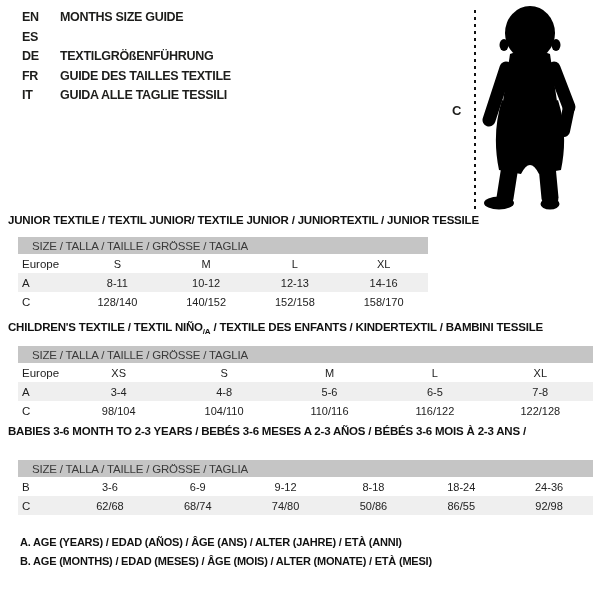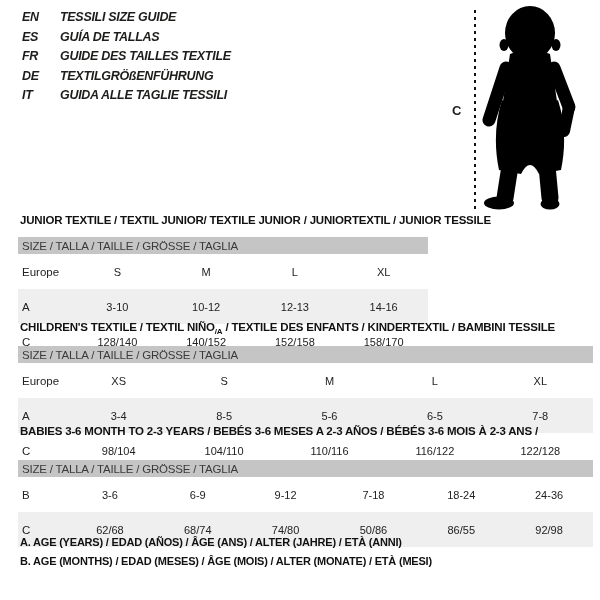--- a/index.html
+++ b/index.html
@@ -5,87 +5,86 @@
   * { margin:0; padding:0; box-sizing:border-box; }
   html,body { width:600px; height:600px; }
   body {
     position:relative;
     background:#ffffff;
     font-family:"Liberation Sans", sans-serif;
     color:#1d1d1b;
     overflow:hidden;
   }
   
-  .lang-block { position:absolute; left:22px; top:8px;font-style:italic; }
+  .lang-block { position:absolute; left:22px; top:8px; }
   .lang-row { display:flex; line-height:19.6px; }
   .lang-code {
     width:38px; font-size:12.5px; font-weight:bold; letter-spacing:-0.3px;
   }
   .lang-label { font-size:12.5px; font-weight:bold; letter-spacing:-0.3px; }
 
   
   .height-marker {
     position:absolute; left:452px; top:103px;
     font-size:13px; font-weight:bold;
   }
   .dashed-line {
     position:absolute; left:474px; top:10px; width:2px; height:200px;
     background:repeating-linear-gradient(to bottom, #111 0 3px, transparent 3px 7px);
   }
   .baby-svg { position:absolute; left:482px; top:4px; }
 
   
   .sec-title {
-    position:absolute; left:20px;
+    position:absolute; left:8px;
     font-size:11.5px; font-weight:bold; letter-spacing:-0.2px;
     color:#111; white-space:nowrap;
   }
   .sec-title .sub { font-size:8px; vertical-align:sub; }
 
   
   .size-table { position:absolute; left:18px; }
   .size-bar {
     background:#c5c5c5; height:17px;
-    display:flex; align-items:center; padding-left:4px;
+    display:flex; align-items:center; padding-left:14px;
     font-size:11.5px; color:#3a3a3a; letter-spacing:-0.2px;
   }
-  .trow { display:grid; height:35px; align-items:center; font-size:11px; color:#222; }
+  .trow { display:grid; height:19px; align-items:center; font-size:11px; color:#222; }
   .trow.stripe { background:#efefef; }
   .t1 .trow { grid-template-columns:55px repeat(4,1fr); }
   .t2 .trow { grid-template-columns:48px repeat(5,1fr); }
   .t3 .trow { grid-template-columns:48px repeat(6,1fr); }
   .cell { text-align:center; white-space:nowrap; }
   .cell.rowhead { text-align:left; padding-left:4px; font-size:11.5px; }
 
   
   .footnotes { position:absolute; left:20px; top:533px; }
   .footnote {
     font-size:11px; font-weight:bold; letter-spacing:-0.2px;
     line-height:18.5px; color:#111; white-space:nowrap;
   }
 </style>
 </head>
 <body>
 
 <div class="lang-block">
   <div class="lang-row">
     <span class="lang-code">EN</span>
-    <span class="lang-label">TESSILI SIZE GUIDE</span>
+    <span class="lang-label">MONTHS SIZE GUIDE</span>
   </div>
   <div class="lang-row">
     <span class="lang-code">ES</span>
-    <span class="lang-label">GUÍA DE TALLAS</span>
+  </div>
+  <div class="lang-row">
+    <span class="lang-code">DE</span>
+    <span class="lang-label">TEXTILGRÖßENFÜHRUNG</span>
   </div>
   <div class="lang-row">
     <span class="lang-code">FR</span>
     <span class="lang-label">GUIDE DES TAILLES TEXTILE</span>
-  </div>
-  <div class="lang-row">
-    <span class="lang-code">DE</span>
-    <span class="lang-label">TEXTILGRÖßENFÜHRUNG</span>
   </div>
   <div class="lang-row">
     <span class="lang-code">IT</span>
     <span class="lang-label">GUIDA ALLE TAGLIE TESSILI</span>
   </div>
 </div>
 
 <span class="height-marker">C</span>
 <div class="dashed-line"></div>
 <svg class="baby-svg" width="112" height="208" viewBox="0 0 112 208">
@@ -112,21 +111,21 @@
   <div class="size-bar">SIZE / TALLA / TAILLE / GRÖSSE / TAGLIA</div>
   <div class="trow">
     <span class="cell rowhead">Europe</span>
     <span class="cell">S</span>
     <span class="cell">M</span>
     <span class="cell">L</span>
     <span class="cell">XL</span>
   </div>
   <div class="trow stripe">
     <span class="cell rowhead">A</span>
-    <span class="cell">3-10</span>
+    <span class="cell">8-11</span>
     <span class="cell">10-12</span>
     <span class="cell">12-13</span>
     <span class="cell">14-16</span>
   </div>
   <div class="trow">
     <span class="cell rowhead">C</span>
     <span class="cell">128/140</span>
     <span class="cell">140/152</span>
     <span class="cell">152/158</span>
     <span class="cell">158/170</span>
@@ -140,21 +139,21 @@
     <span class="cell rowhead">Europe</span>
     <span class="cell">XS</span>
     <span class="cell">S</span>
     <span class="cell">M</span>
     <span class="cell">L</span>
     <span class="cell">XL</span>
   </div>
   <div class="trow stripe">
     <span class="cell rowhead">A</span>
     <span class="cell">3-4</span>
-    <span class="cell">8-5</span>
+    <span class="cell">4-8</span>
     <span class="cell">5-6</span>
     <span class="cell">6-5</span>
     <span class="cell">7-8</span>
   </div>
   <div class="trow">
     <span class="cell rowhead">C</span>
     <span class="cell">98/104</span>
     <span class="cell">104/110</span>
     <span class="cell">110/116</span>
     <span class="cell">116/122</span>
@@ -165,21 +164,21 @@
 <div class="sec-title" style="top:423px">
   <div style="line-height:17px">BABIES 3-6 MONTH TO 2-3 YEARS / BEBÉS 3-6 MESES A 2-3 AÑOS / BÉBÉS 3-6 MOIS À 2-3 ANS /</div>
 </div>
 <div class="size-table t3" style="top:460px; width:575px">
   <div class="size-bar">SIZE / TALLA / TAILLE / GRÖSSE / TAGLIA</div>
   <div class="trow">
     <span class="cell rowhead">B</span>
     <span class="cell">3-6</span>
     <span class="cell">6-9</span>
     <span class="cell">9-12</span>
-    <span class="cell">7-18</span>
+    <span class="cell">8-18</span>
     <span class="cell">18-24</span>
     <span class="cell">24-36</span>
   </div>
   <div class="trow stripe">
     <span class="cell rowhead">C</span>
     <span class="cell">62/68</span>
     <span class="cell">68/74</span>
     <span class="cell">74/80</span>
     <span class="cell">50/86</span>
     <span class="cell">86/55</span>

